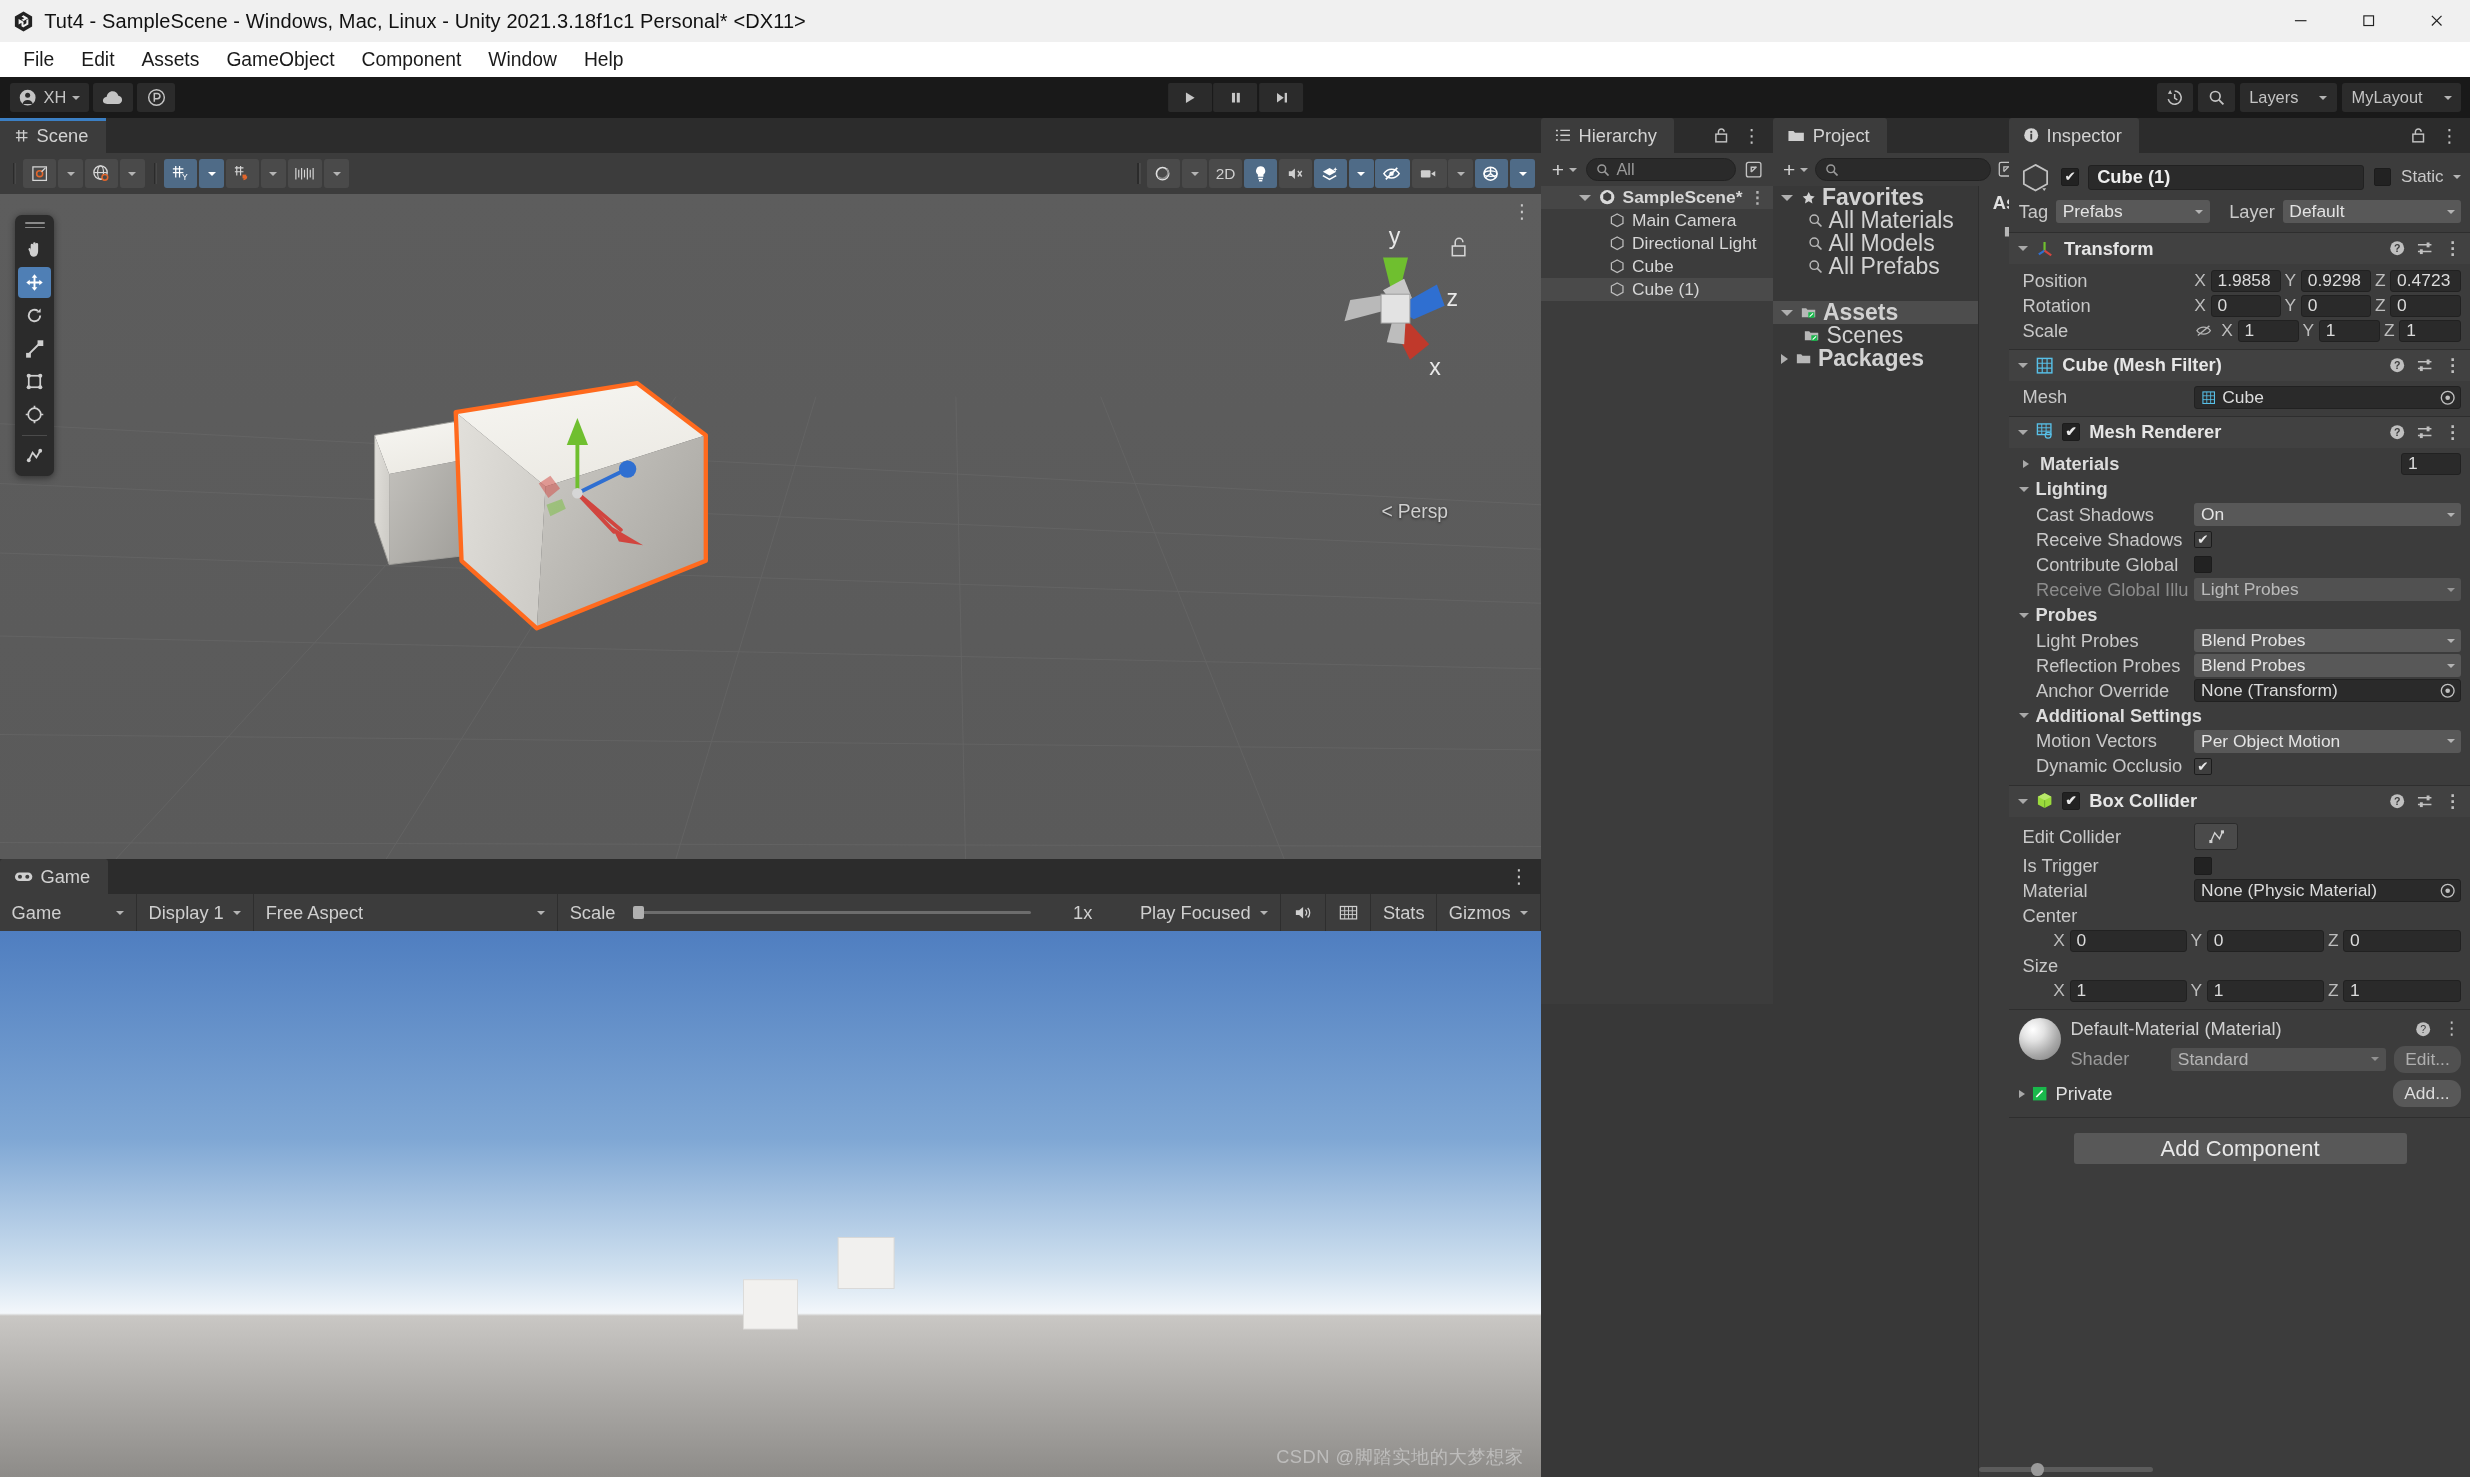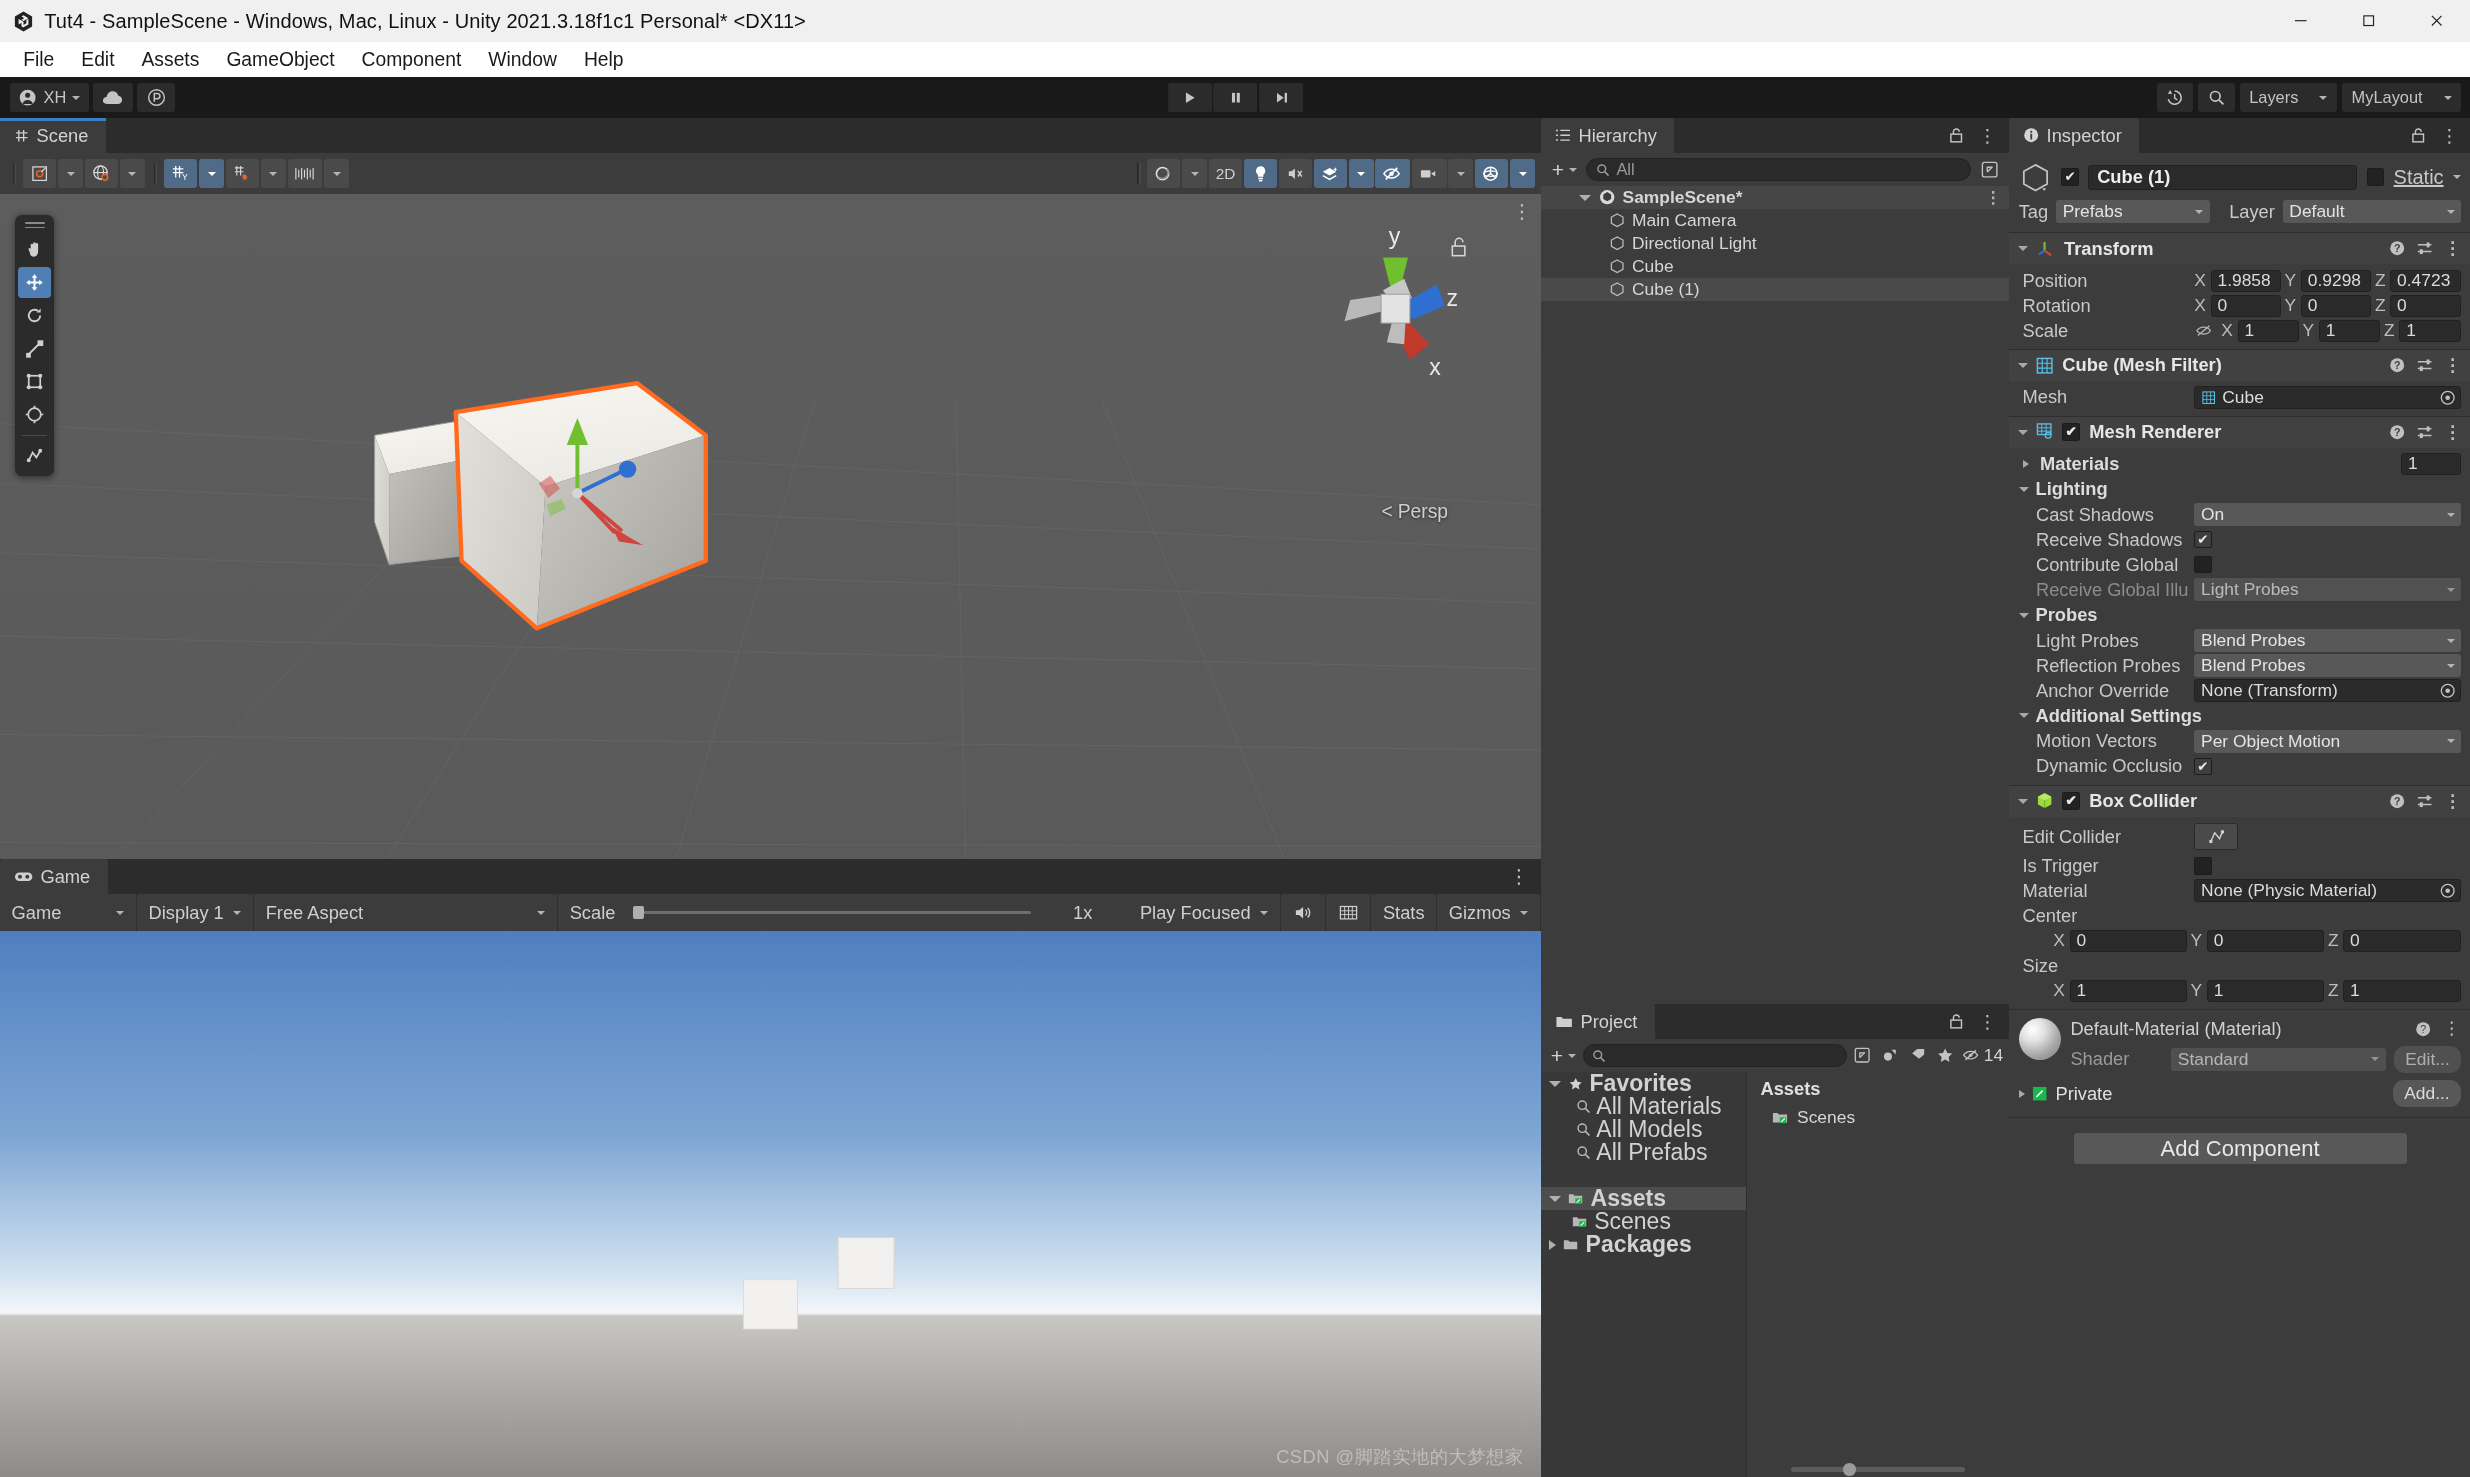--- a/index.html
+++ b/index.html
@@ -53,21 +53,21 @@
   .right-tools { margin-left: auto; display: flex; align-items: center; gap: 4.8px; }
   .dd-btn {
     background: #2b2b2b; height: 29px; border-radius: 2.9px; color: #c4c4c4;
     font-size: 16.4px; display: flex; align-items: center; padding: 0 9.7px;
     justify-content: space-between; gap: 21px;
   }
 
   
   .body { flex: 1; display: flex; min-height: 0; background: #0369a1; }
   .col-left { width: 1541px; display: flex; flex-direction: column; min-width: 0; }
-  .col-mid { width: 468px; display: flex; flex-direction: column; background: #383838; }
+  .col-mid { width: 468px; display: flex; flex-direction: row; background: #383838; }
   .col-right { flex: 1; display: flex; flex-direction: column; background: #383838; }
 
   
   .panel { display: flex; flex-direction: column; background: #383838; min-height: 0; }
   .panel-tabs {
     height: 35px; flex: 0 0 35px; background: #2c2c2c;
     display: flex; align-items: stretch; position: relative;
   }
   .ptab {
     background: #3c3c3c; display: flex; align-items: center; gap: 7.7px;
@@ -169,21 +169,21 @@
   .chk {
     width: 17.4px; height: 17.4px; background: #222; border: 1px solid #1c1c1c; border-radius: 1.9px;
     display: flex; align-items: center; justify-content: center; flex: 0 0 auto;
   }
   .chk.checked::after { content: '✔'; color: #e8e8e8; font-size: 13.5px; line-height: 1; }
   .chk.on-light { background: #3e3e3e; }
   .name-field {
     flex: 1; height: 25px; background: #2a2a2a; border: 1px solid #212121; border-radius: 2.9px;
     color: #eee; font-size: 18.3px; font-weight: bold; display: flex; align-items: center; padding: 0 7.7px;
   }
-  .static-lbl { color: #c9c9c9; font-size: 20px; text-decoration: underline; }
+  .static-lbl { color: #c9c9c9; font-size: 17px; }
   .ih-row2 { display: flex; align-items: center; gap: 7.7px; padding: 0 9.7px; font-size: 18.3px; color: #c9c9c9; }
   .sel-box {
     height: 23px; background: #585858; border-radius: 2.9px; color: #e3e3e3; font-size: 17.4px;
     display: flex; align-items: center; justify-content: space-between; padding: 0 6.8px; gap: 11.6px;
   }
 
   .comp { border-bottom: 1px solid #2e2e2e; background: #3c3c3c; }
   .comp-head {
     height: 31px; display: flex; align-items: center; gap: 7.7px; padding: 0 8.7px;
     background: #414141; color: #e6e6e6; font-size: 18.3px; font-weight: bold;

